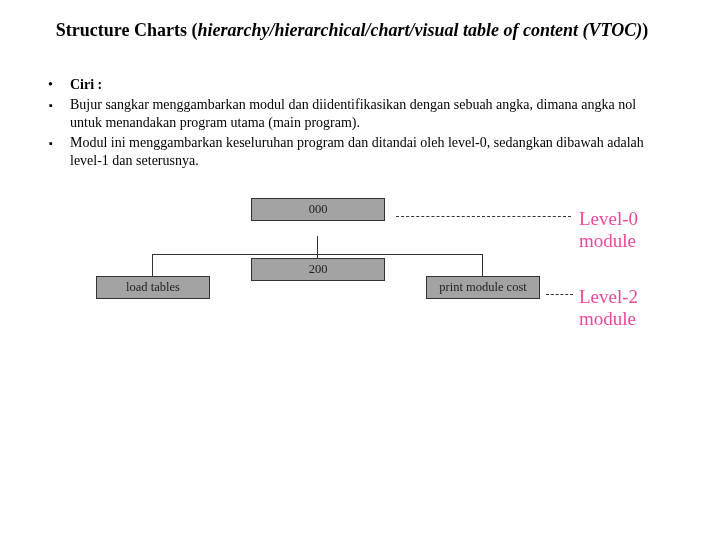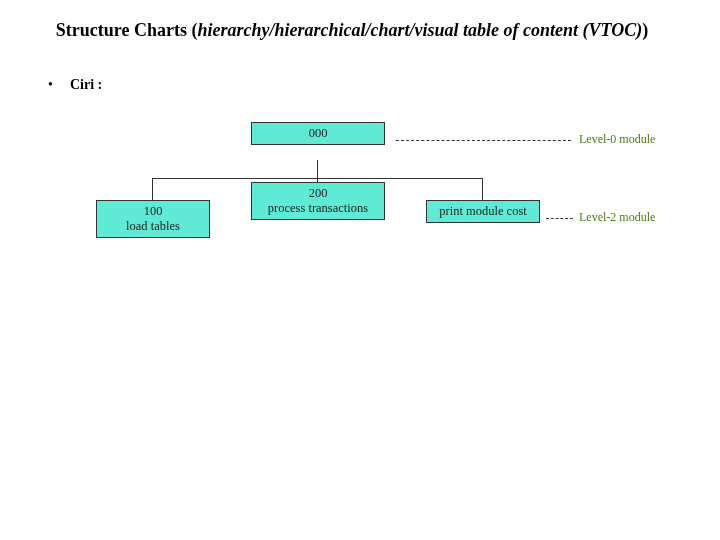--- a/index.html
+++ b/index.html
@@ -6,59 +6,59 @@
   .page{padding:18px 56px 10px 40px}
   .title{text-align:center;font-size:18px;line-height:1.35;margin:0 0 34px 0}
   .title .bold{font-weight:bold}
   .title .it{font-style:italic}
   ul.bullets{margin:0 0 28px 0;padding:0;list-style:none;font-size:14px;line-height:1.28}
   ul.bullets li{position:relative;padding-left:30px;margin-bottom:2px}
   ul.bullets li::before{content:"•";position:absolute;left:8px;top:0}
   ul.bullets li.sq::before{content:"▪";font-size:11px;top:2px;left:9px}
   .ciri{font-weight:bold}
   .diagram{position:relative;width:580px;height:150px;margin-left:56px;font-family:"Times New Roman",serif}
-  .box{position:absolute;border:1px solid #333;background:#5eead4;text-align:center;font-size:12.5px;line-height:1.2;color:#222;padding:3px 0}
+  .box{position:absolute;border:1px solid #333;background:#a3a3a3;text-align:center;font-size:12.5px;line-height:1.2;color:#222;padding:3px 0}
   .conn{position:absolute;background:#333}
   .dash{position:absolute;border-top:1px dashed #333;height:0}
-  .lvl{position:absolute;font-size:12px;color:#4d7c0f}
+  .lvl{position:absolute;font-size:19px;color:#ec4899}
 </style>
 </head>
 <body>
 
 <div class="page">
   <div class="title">
     <span class="bold">Structure Charts (</span><span class="bold it">hierarchy/hierarchical/chart/visual table of content (VTOC)</span><span class="bold">)</span>
   </div>
 
   <ul class="bullets">
     <li><span class="ciri">Ciri :</span></li>
+    <li class="sq">Bujur sangkar menggambarkan modul dan diidentifikasikan dengan sebuah angka, dimana angka nol untuk menandakan program utama (main program).</li>
+    <li class="sq">Modul ini menggambarkan keseluruhan program dan ditandai oleh level-0, sedangkan dibawah adalah level-1 dan seterusnya.</li>
   </ul>
 
   <div class="diagram">
 
     <div class="box" style="left:155px;top:0;width:132px">
       <div>000</div>
     </div>
 
     <div class="conn" style="left:221px;top:38px;width:1px;height:18px"></div>
 
     <div class="conn" style="left:56px;top:56px;width:330px;height:1px"></div>
 
     <div class="conn" style="left:56px;top:56px;width:1px;height:22px"></div>
     <div class="conn" style="left:221px;top:56px;width:1px;height:22px"></div>
     <div class="conn" style="left:386px;top:56px;width:1px;height:22px"></div>
 
     <div class="box" style="left:0;top:78px;width:112px">
-      <div>100</div>
       <div>load tables</div>
     </div>
 
     <div class="box" style="left:155px;top:60px;width:132px">
       <div>200</div>
-      <div>process transactions</div>
     </div>
 
     <div class="box" style="left:330px;top:78px;width:112px">
       <div>print module cost</div>
     </div>
 
     <div class="dash" style="left:300px;top:18px;width:175px"></div>
     <div class="lvl" style="left:483px;top:10px">Level-0 module</div>
     <div class="dash" style="left:450px;top:96px;width:27px"></div>
     <div class="lvl" style="left:483px;top:88px">Level-2 module</div>

